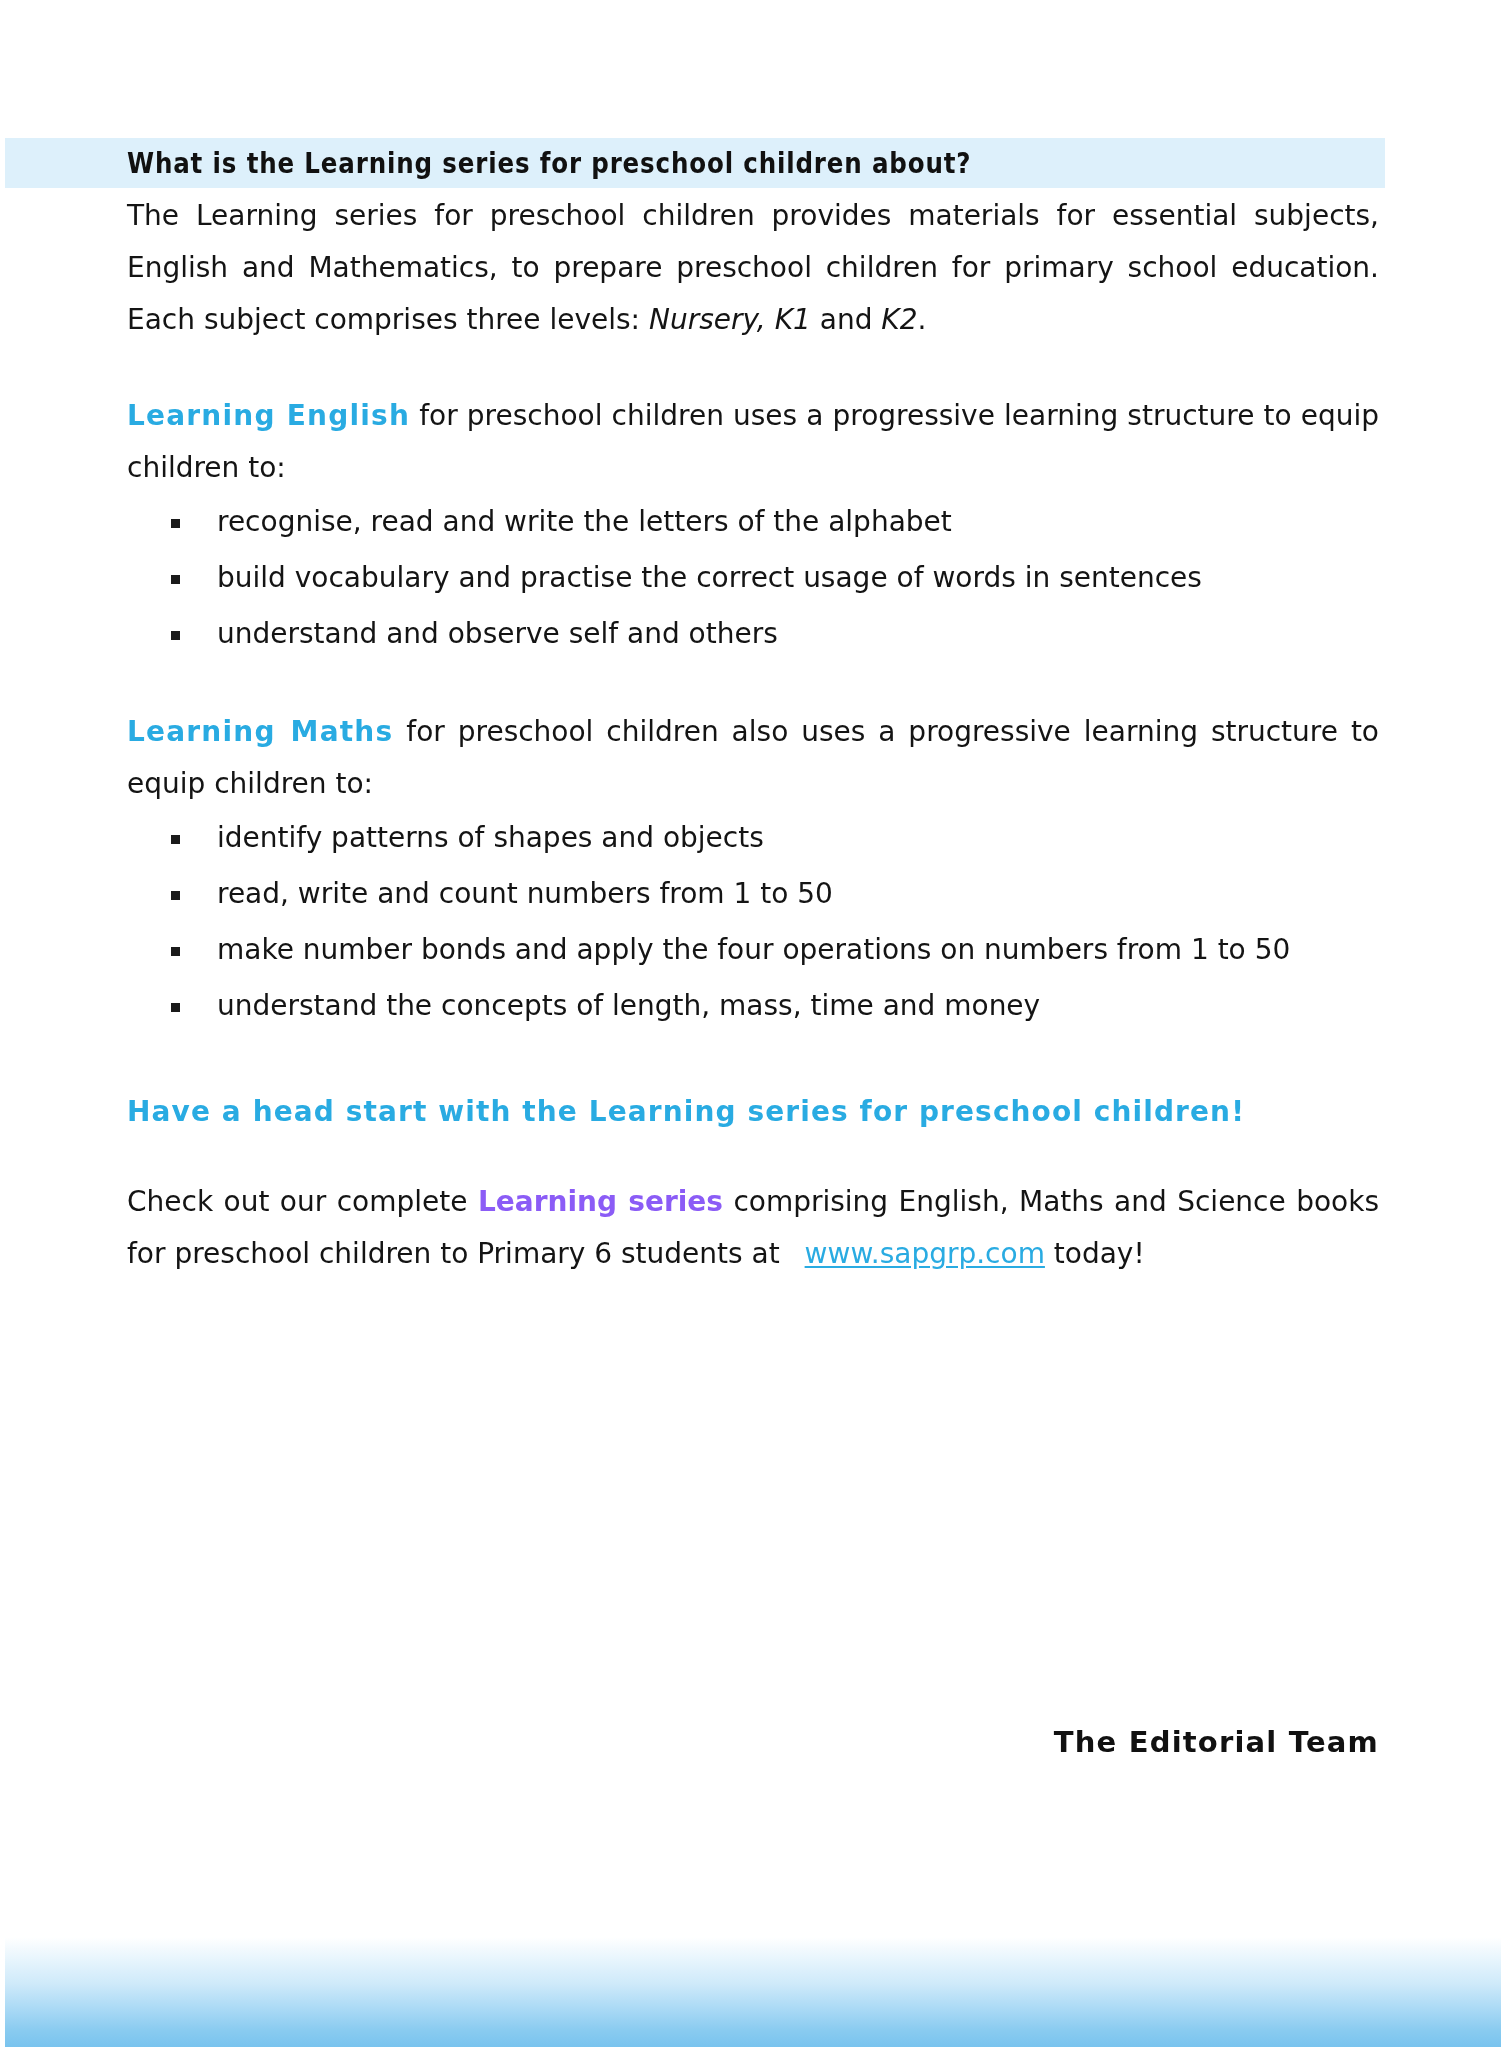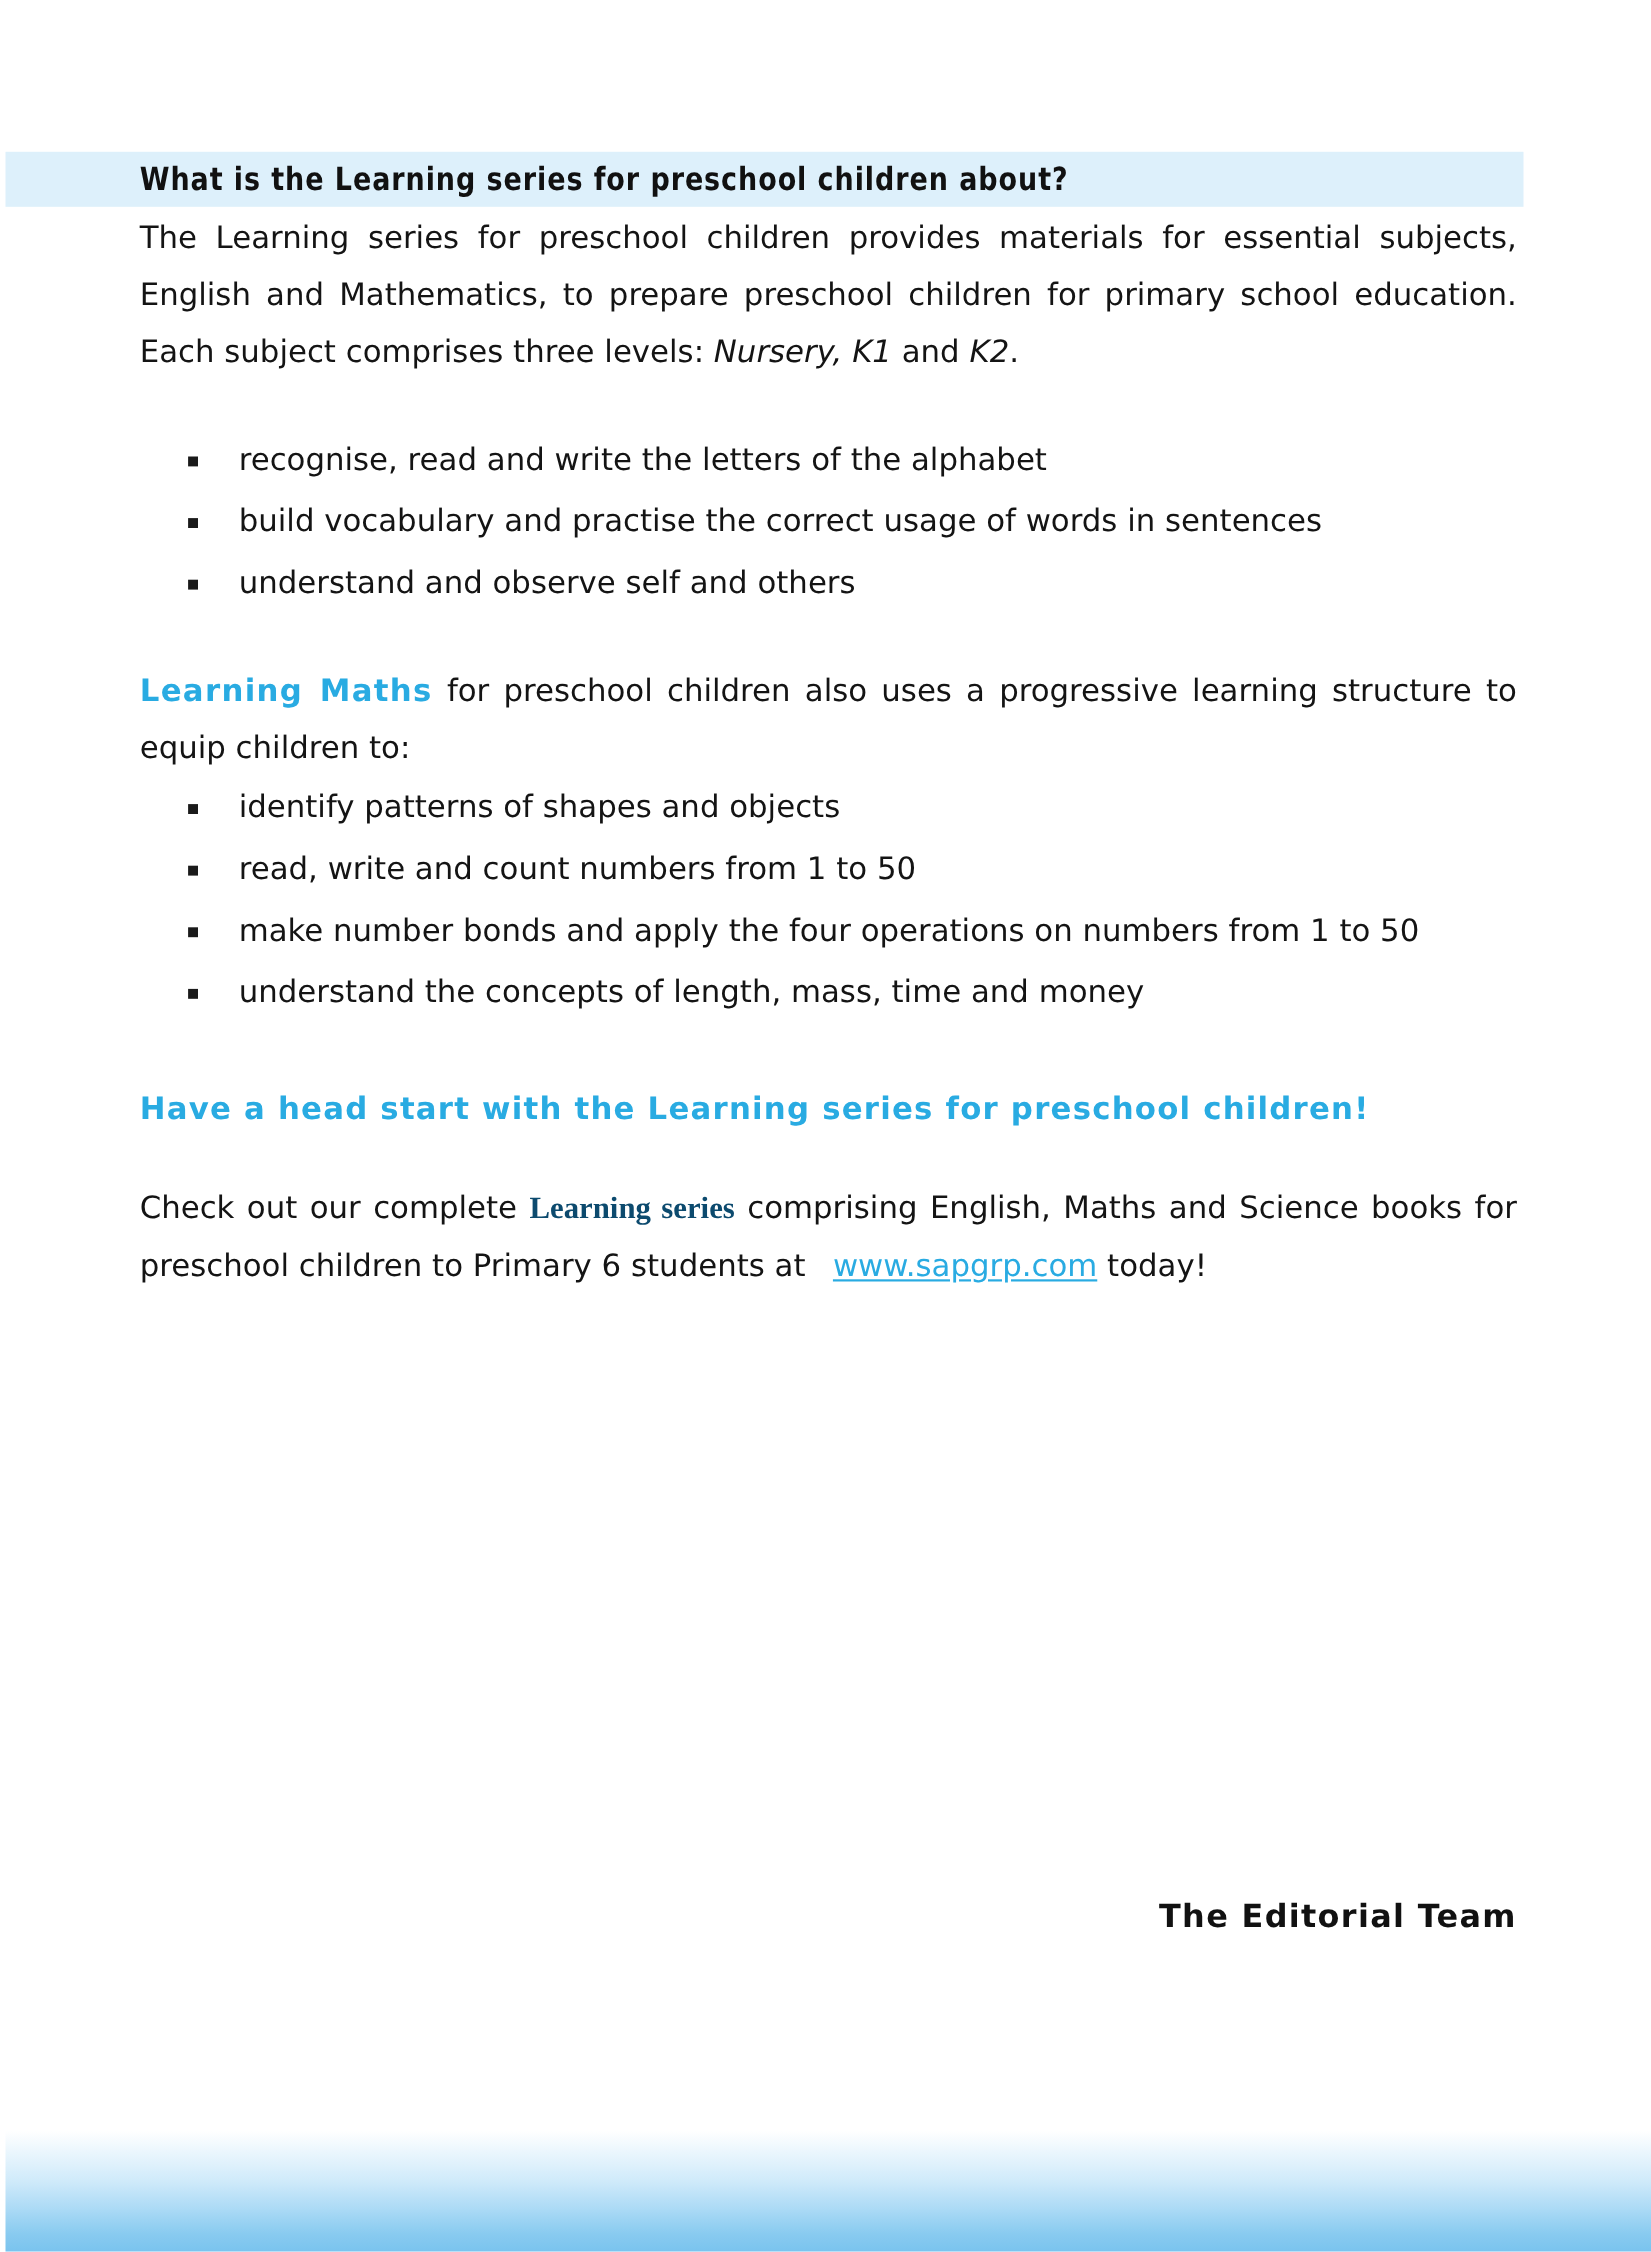--- a/index.html
+++ b/index.html
@@ -99,23 +99,22 @@
   .ital {
     font-style: italic;
   }
 
   .brand {
     color: #29abe2;
     font-weight: bold;
     letter-spacing: 1.2px;
   }
   .brand-tight {
-    color: #0c4a6e;
-    font-weight: bold;
-    font-family: Liberation Serif, serif;
+    color: #8b5cf6;
+    font-weight: bold;
   }
 
   .bluebar-line {
     font-family: "DejaVu Sans", sans-serif;
     font-size: 28px;
     line-height: 40px;
     color: #29abe2;
     font-weight: bold;
     letter-spacing: 1.1px;
     margin: 0;
@@ -178,20 +177,21 @@
   <div class="heading-text">What is the Learning series for preschool children about?</div>
 
   <div class="content">
 
     <div class="spacer-xl"></div>
 
     <p class="para"><span>The Learning series for preschool children provides materials for essential subjects, English and Mathematics, to prepare preschool children for primary school education. Each subject comprises three levels: </span><span class="ital">Nursery, K1</span><span> and </span><span class="ital">K2</span><span>.</span></p>
 
     <div class="spacer-lg"></div>
 
+    <p class="para"><span class="brand">Learning English</span><span> for preschool children uses a progressive learning structure to equip children to:</span></p>
 
     <ul class="bullets">
       <li><span class="sq"></span><span>recognise, read and write the letters of the alphabet</span></li>
       <li><span class="sq"></span><span>build vocabulary and practise the correct usage of words in sentences</span></li>
       <li><span class="sq"></span><span>understand and observe self and others</span></li>
     </ul>
 
     <div class="spacer-lg"></div>
 
     <p class="para"><span class="brand">Learning Maths</span><span> for preschool children also uses a progressive learning structure to equip children to:</span></p>

